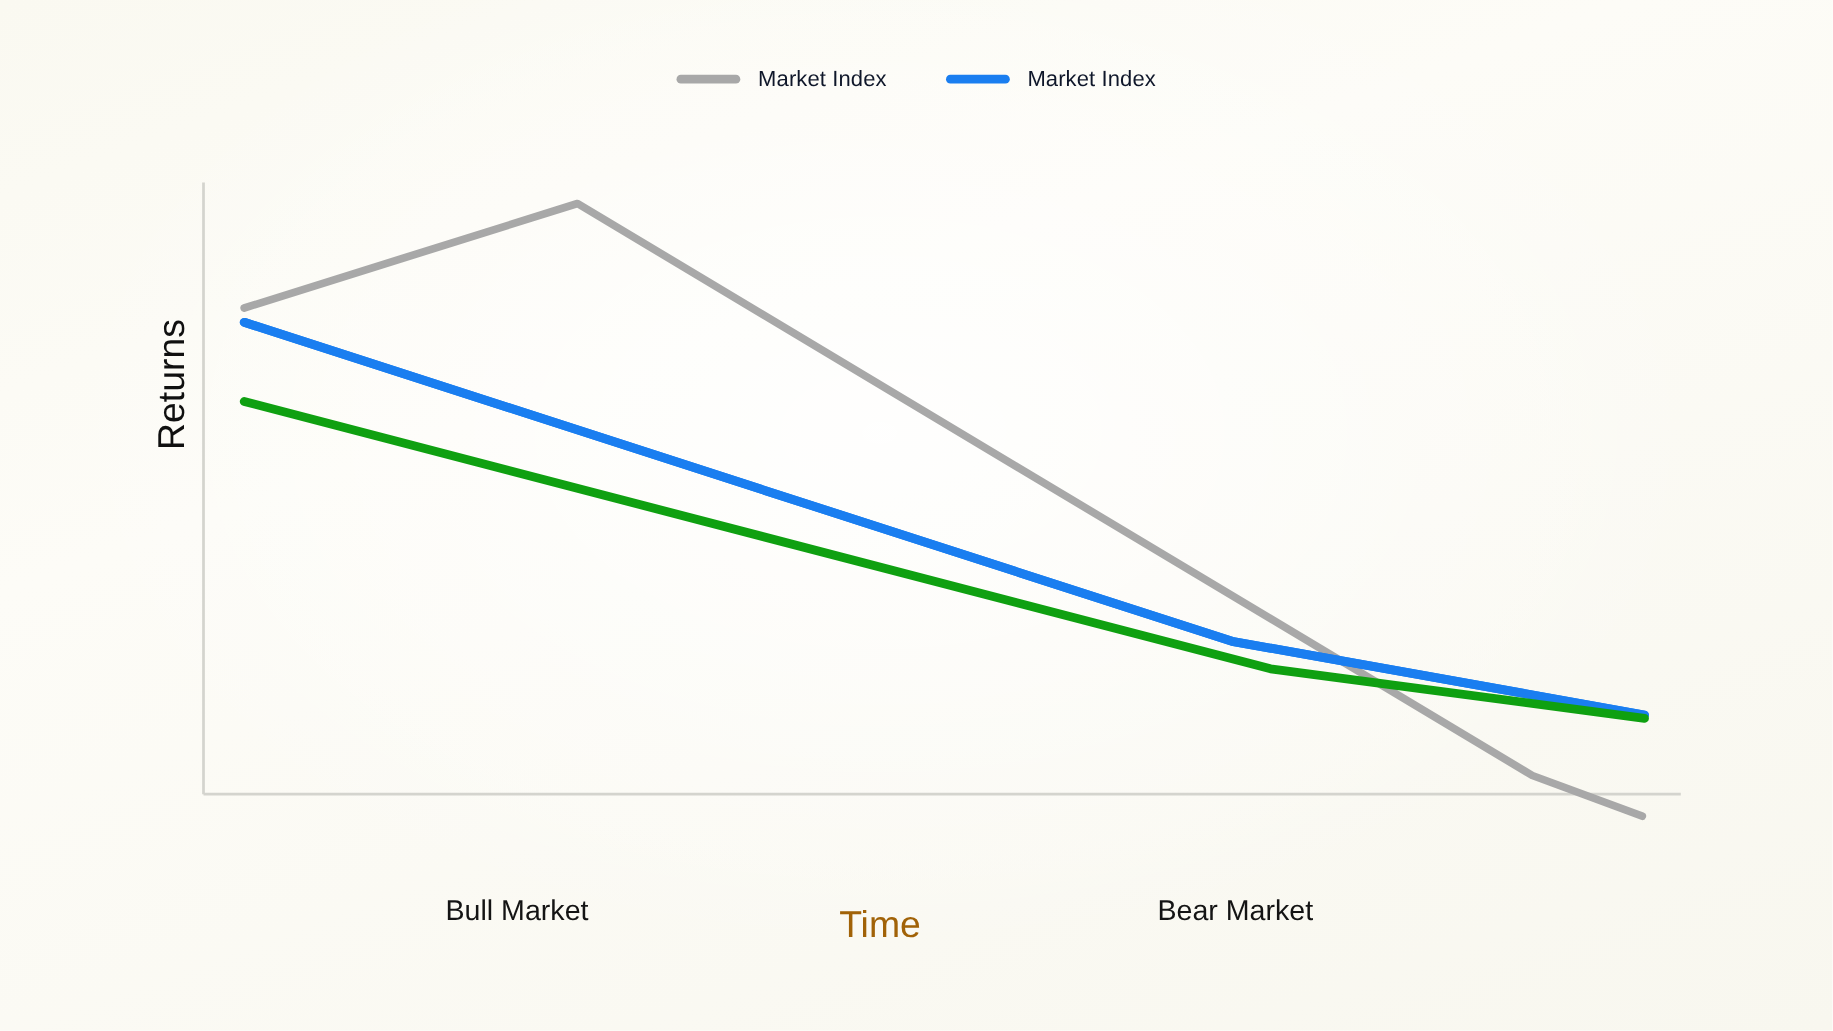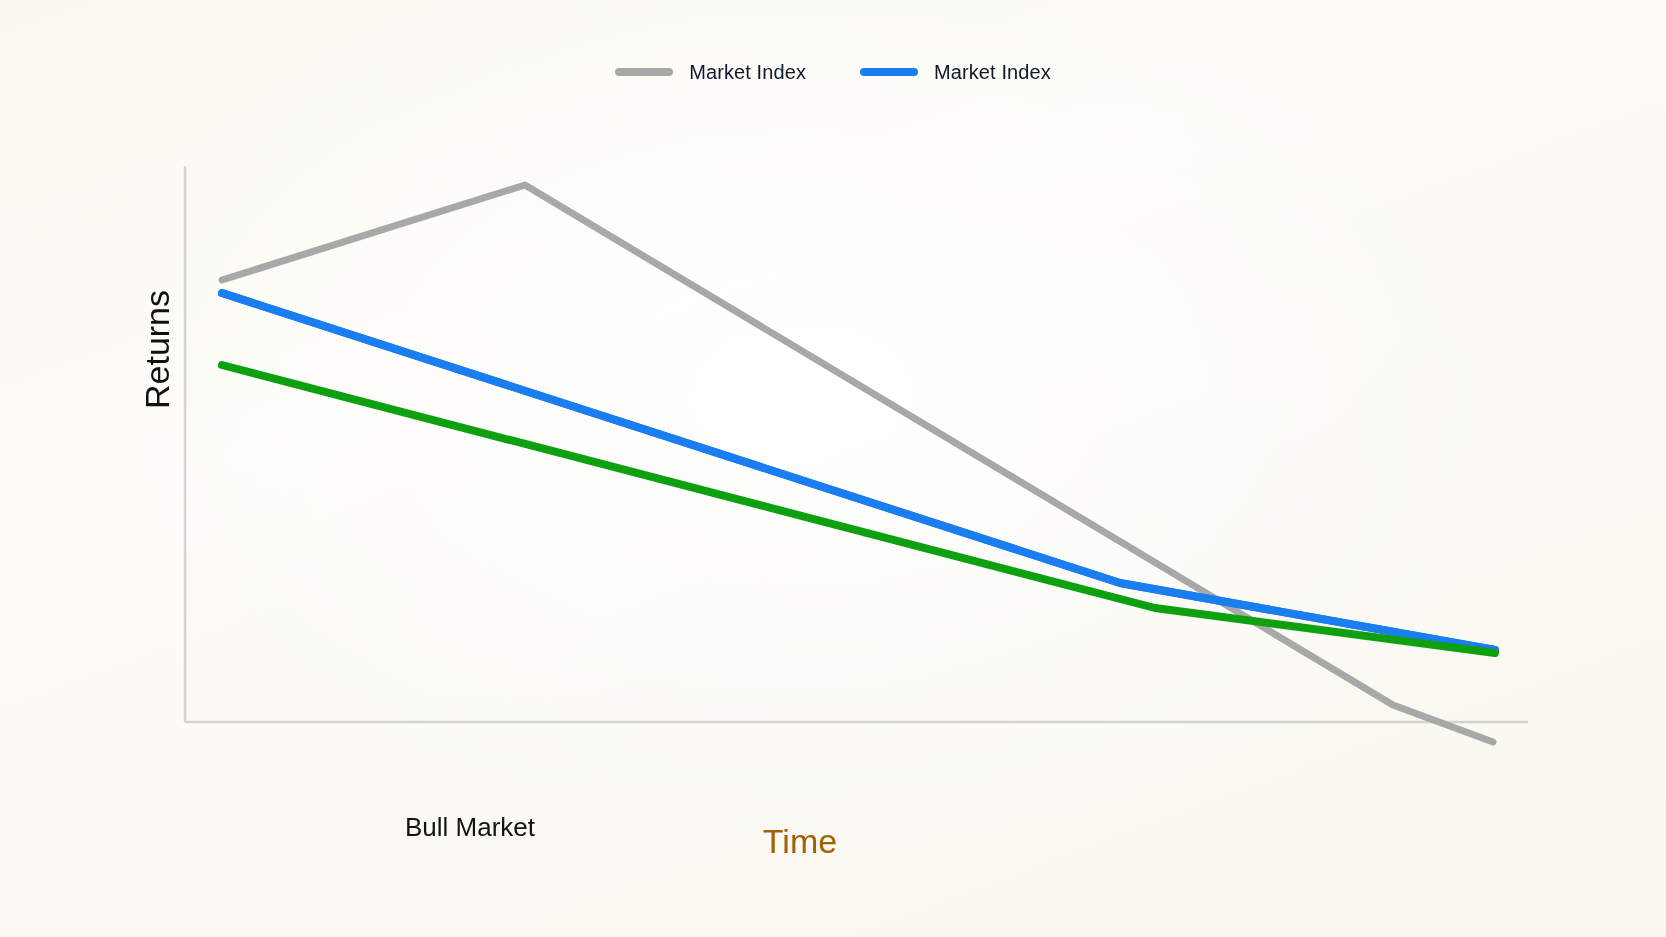--- a/index.html
+++ b/index.html
@@ -135,14 +135,15 @@
         <polyline points="222,280 525,185 1393,705 1493,742" fill="none" stroke="#a8a8a8" stroke-width="7" stroke-linecap="round" stroke-linejoin="round"></polyline>
         <polyline points="222,293 1120,583 1495,650" fill="none" stroke="#1a7ef0" stroke-width="8" stroke-linecap="round" stroke-linejoin="round"></polyline>
         <polyline points="222,293 1120,583 1495,650" fill="none" stroke="#1a7ef0" stroke-width="8" stroke-linecap="round" stroke-linejoin="round"></polyline>
         <polyline points="222,365 1155,608 1495,653" fill="none" stroke="#0fa011" stroke-width="8" stroke-linecap="round" stroke-linejoin="round"></polyline>
       </g>
   </svg>
 
   <div class="axis-title-y">Returns</div>
   <div class="axis-title-x">Time</div>
   <div class="tick-label" id="tick-bull">Bull Market</div>
+  <div class="tick-label" id="tick-bear">Bear Market</div>
 
 </div>
 
 </body></html>

